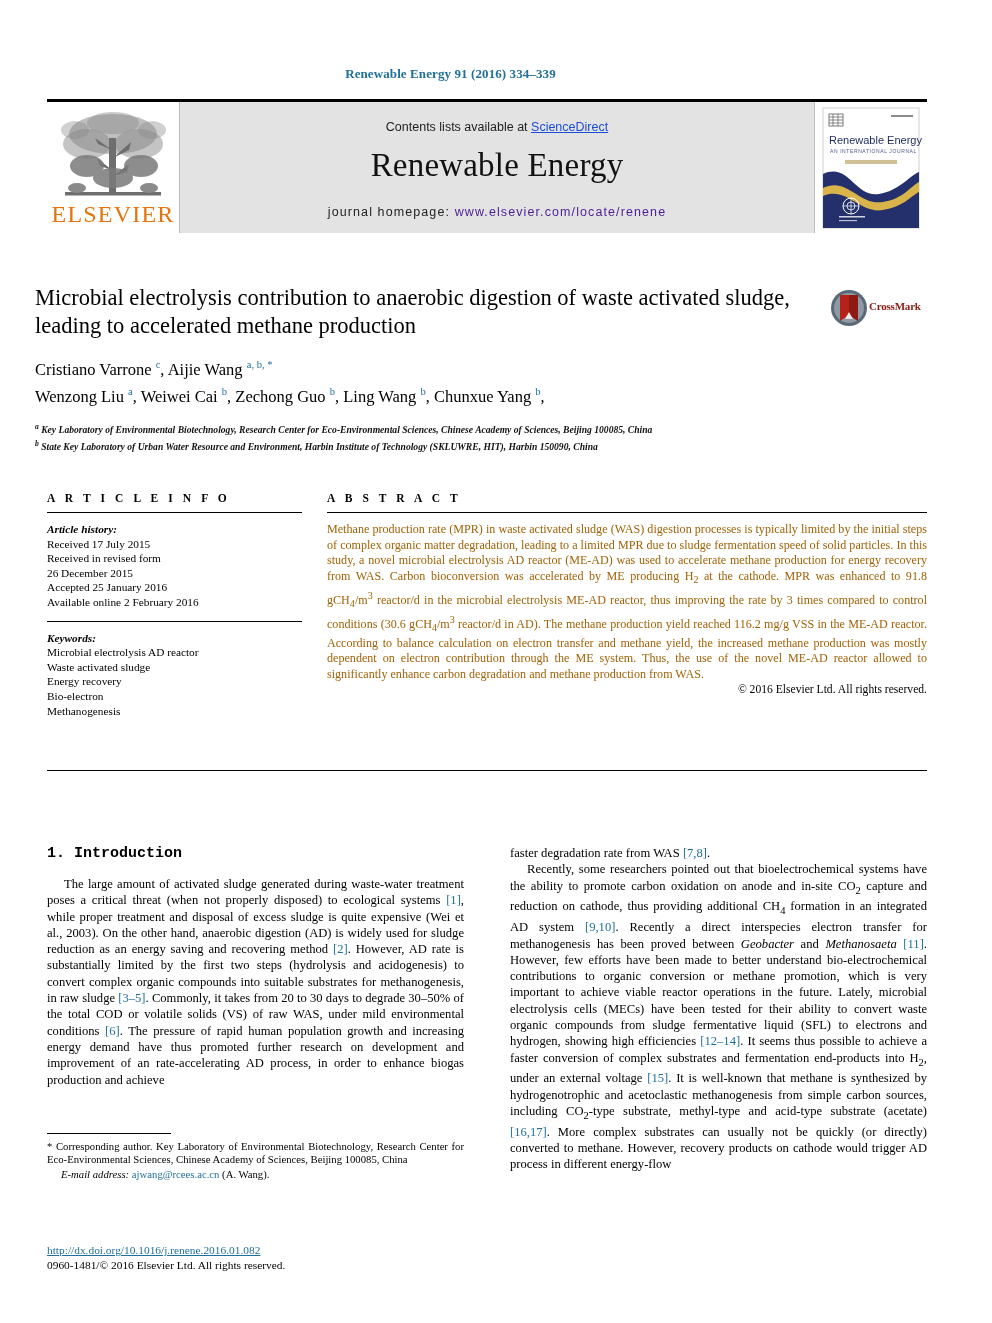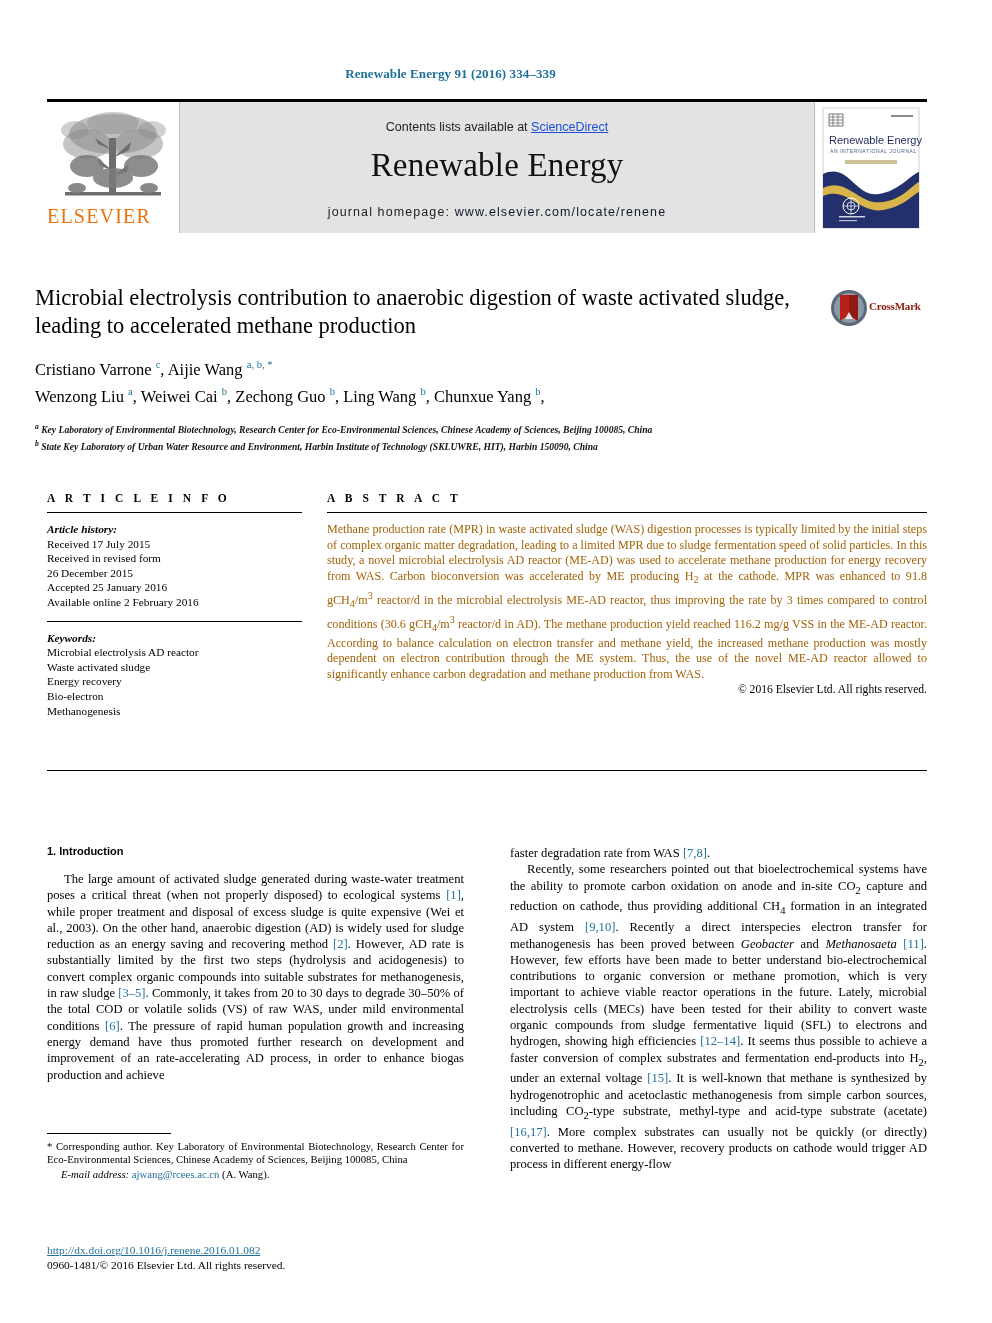--- a/index.html
+++ b/index.html
@@ -59,23 +59,24 @@
     position: relative;
     background: #fff;
     flex: 0 0 133px;
   }
   .tree-svg { position:absolute; left: 10px; top: 6px; }
   .elsevier-word {
     position: absolute;
     bottom: 5px;
     left: 0;
     width: 132px;
+    text-align: center;
     color: #e8730c;
     font-family: "Liberation Serif", serif;
-    font-size: 20px;
+    font-size: 24px;
     letter-spacing: 1.2px;
   }
   .masthead-center {
     flex: 1 1 auto;
     background: #e3e3e3;
     position: relative;
   }
   .contents-line {
     text-align: center;
     font-family: "Liberation Sans", sans-serif;
@@ -93,21 +94,21 @@
     letter-spacing: 0.2px;
   }
   .homepage-line {
     text-align: center;
     font-family: "Liberation Sans", sans-serif;
     font-size: 12.5px;
     color: #222;
     margin-top: 21px;
     letter-spacing: 1.1px;
   }
-  .homepage-line .url { color: #0f172a; }
+  .homepage-line .url { color: #4c1d95; }
   .cover-thumb {
     flex: 0 0 113px;
     width: 113px;
     height: 131px;
     border-left: 1px solid #bcbcbc;
     box-sizing: border-box;
     background: #fff;
     position: relative;
   }
 
@@ -224,22 +225,22 @@
   .body-cols {
     position: absolute;
     left: 47px;
     top: 845px;
     width: 880px;
     display: flex;
   }
   .bcol { width: 417px; flex: 0 0 417px; }
   .bcol.right { margin-left: 46px; }
   .sec-heading {
-    font-family: Liberation Sans, sans-serif;
-    font-size: 11px;
+    font-family: Liberation Mono, monospace;
+    font-size: 15px;
     font-weight: bold;
     margin: 0 0 14px 0;
   }
   .ptext {
     font-family: "Liberation Serif", serif;
     font-size: 12.6px;
     line-height: 16.3px;
     text-align: justify;
     margin: 0;
     color: #000;

